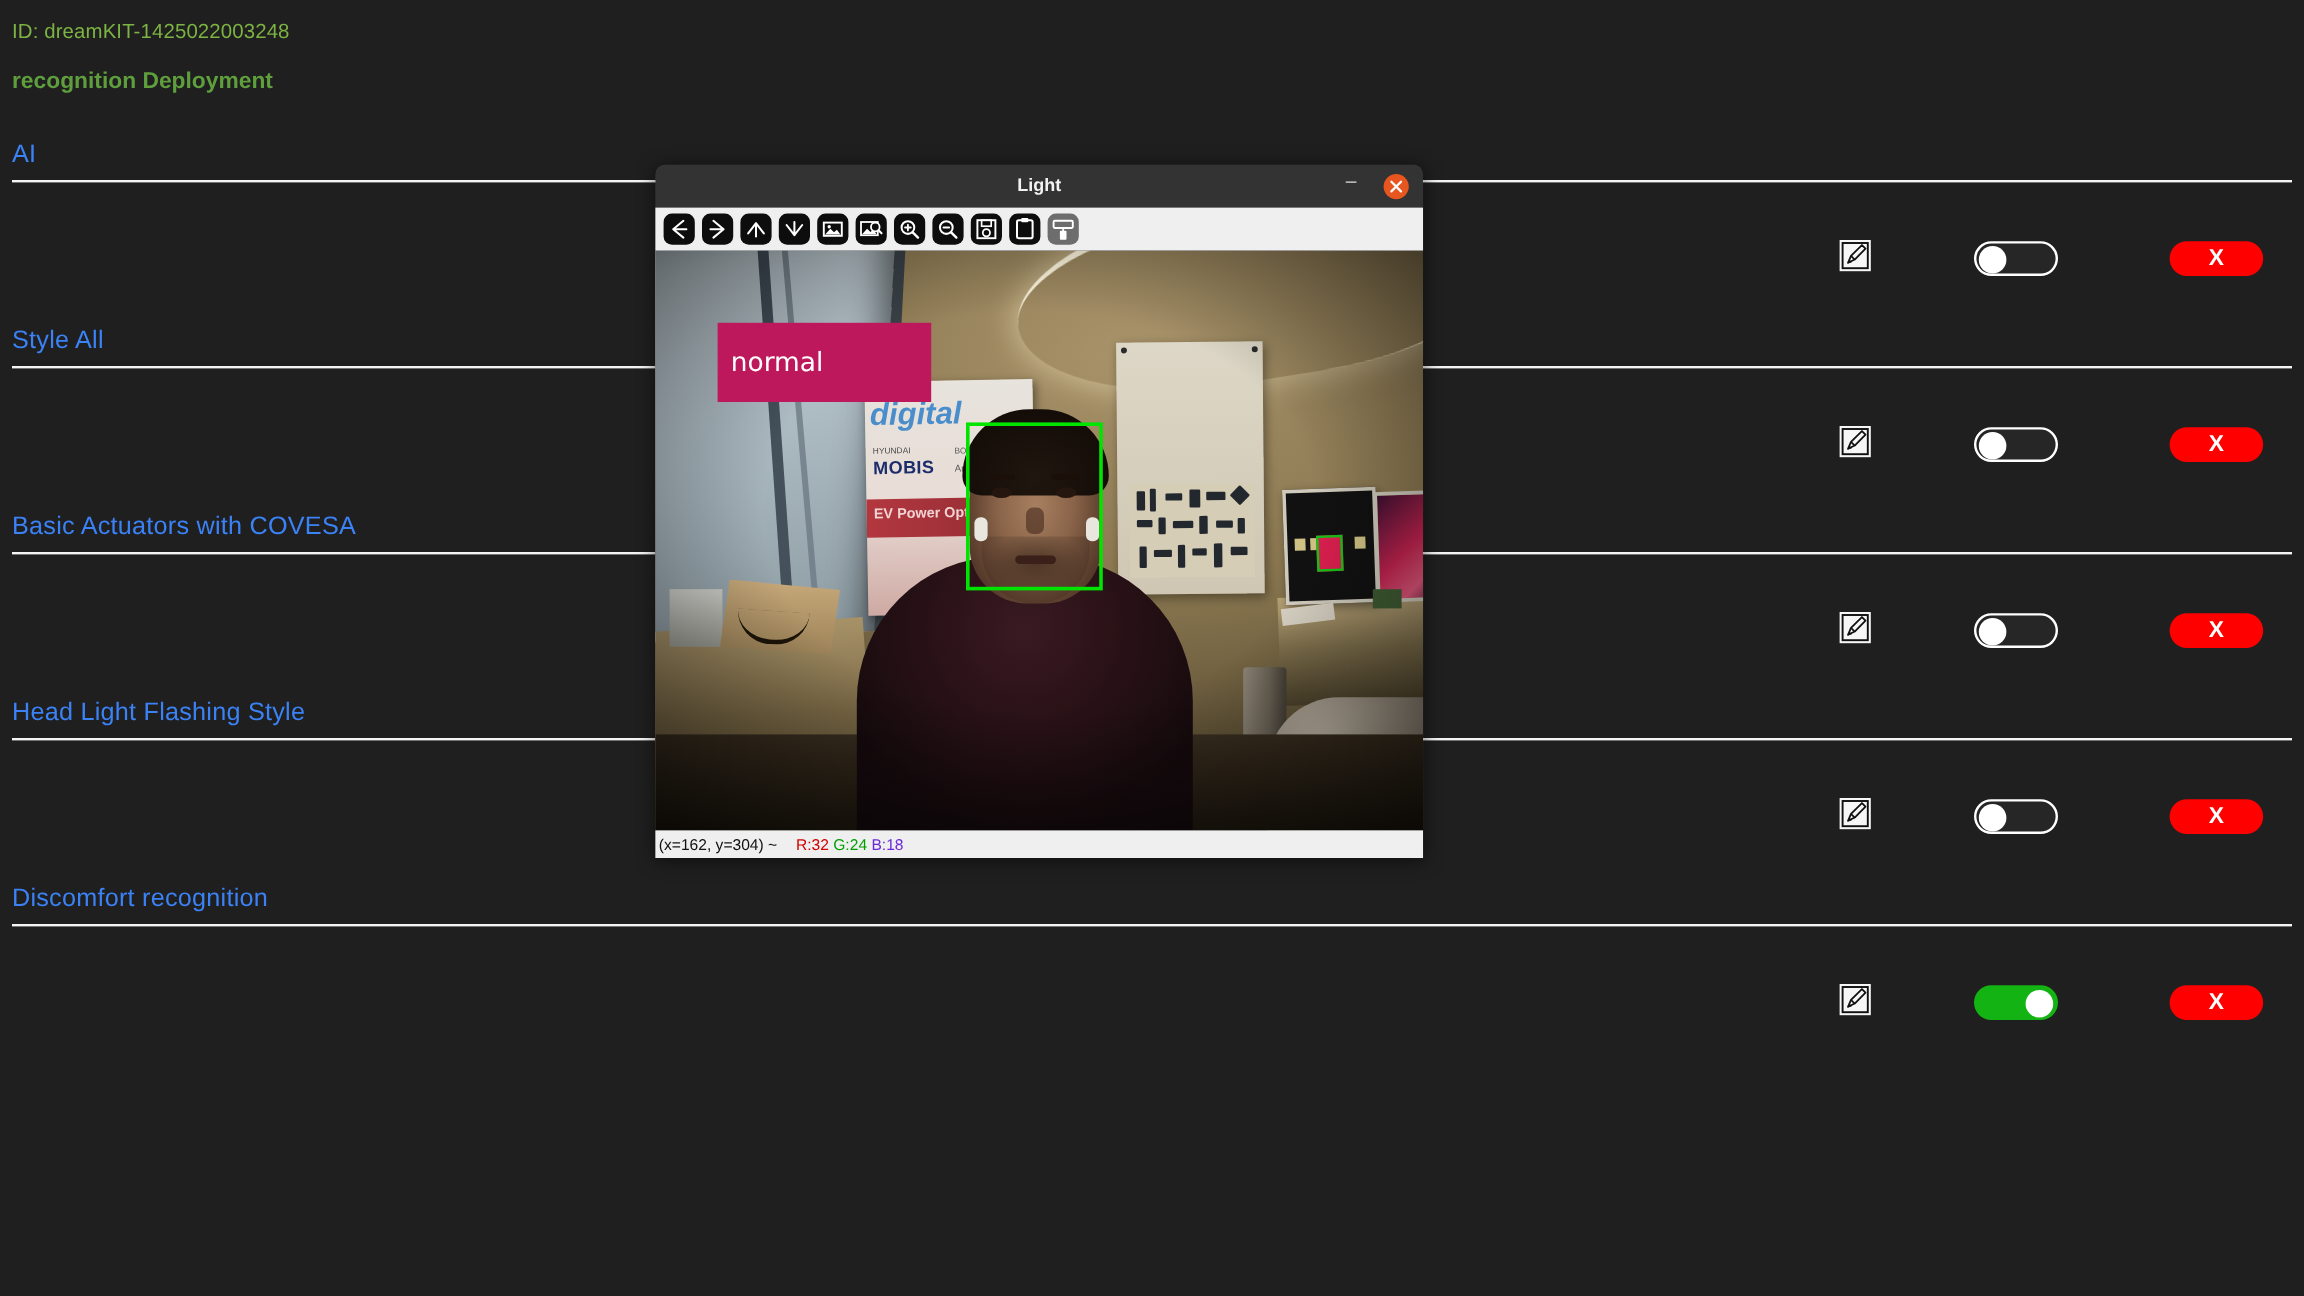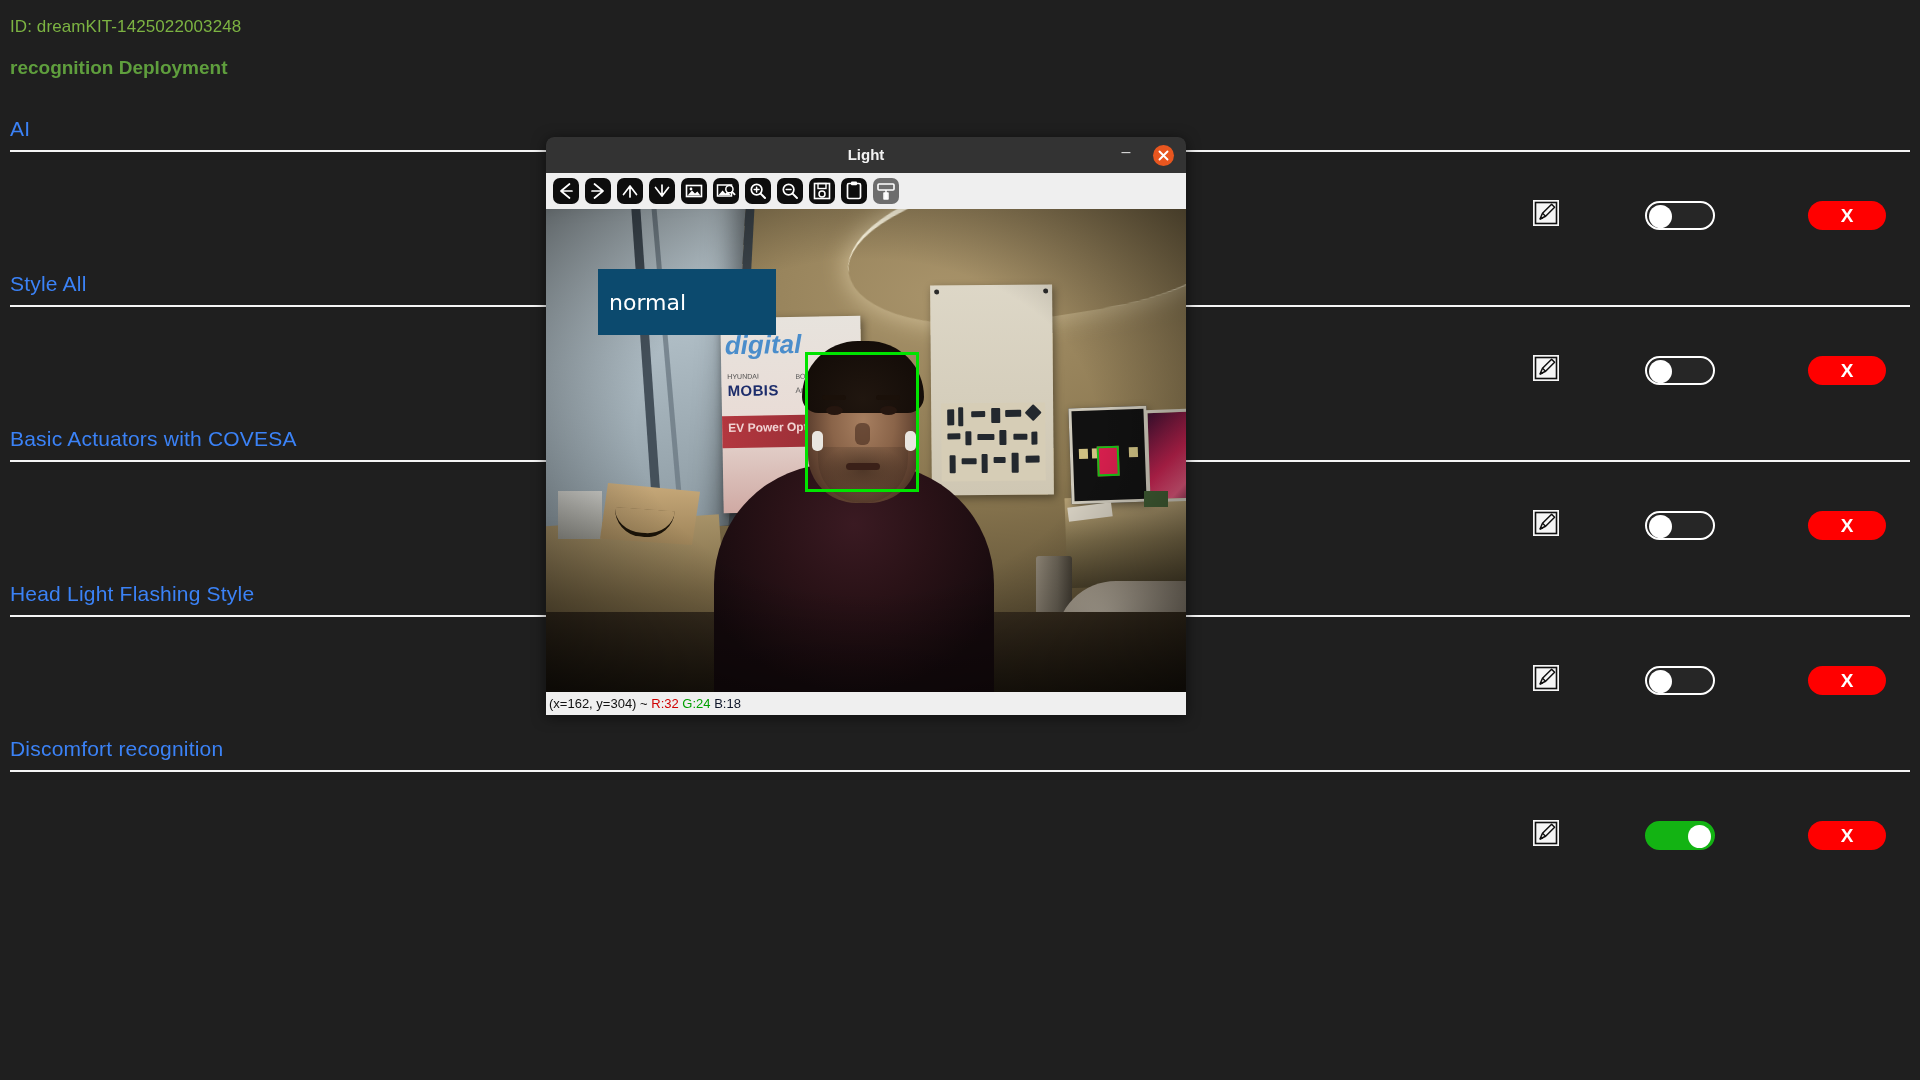--- a/index.html
+++ b/index.html
@@ -119,28 +119,28 @@
   .video-area {
     position: relative; width: 640px; height: 483px;
     background: #000;
     overflow: hidden;
   }
   .statusbar {
     position: relative; height: 23px; background: #efefef;
     font-size: 13px; color: #111; line-height: 23px; padding-left: 3px;
     white-space: nowrap;
   }
-  .statusbar .r { color: #d00000; }
+  .statusbar .r { color: #d00000; margin-left: 12px; }
   .statusbar .g { color: #00a000; }
-  .statusbar .b { color: #0f172a; }
+  .statusbar .b { color: #6d28d9; }
 
   
   .vid-label {
     position: absolute; left: 52px; top: 60px;
-    width: 178px; height: 66px; background: #0c4a6e;
+    width: 178px; height: 66px; background: #be185d;
     color: #fff; font-size: 22px; font-family: "DejaVu Sans", sans-serif;
     display: flex; align-items: center; padding-left: 11px;
   }
   .face-box {
     position: absolute; left: 259px; top: 143px;
     width: 114px; height: 140px;
     border: 3px solid #00e400;
   }
 
   

